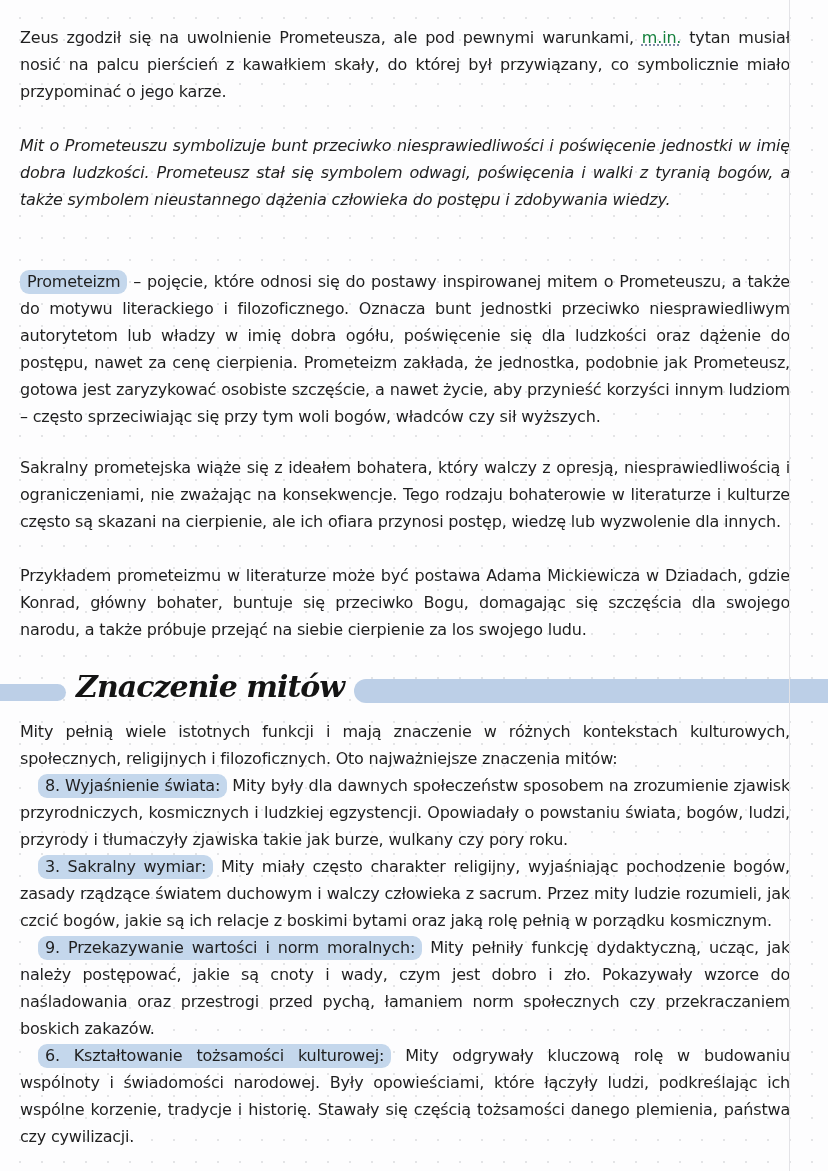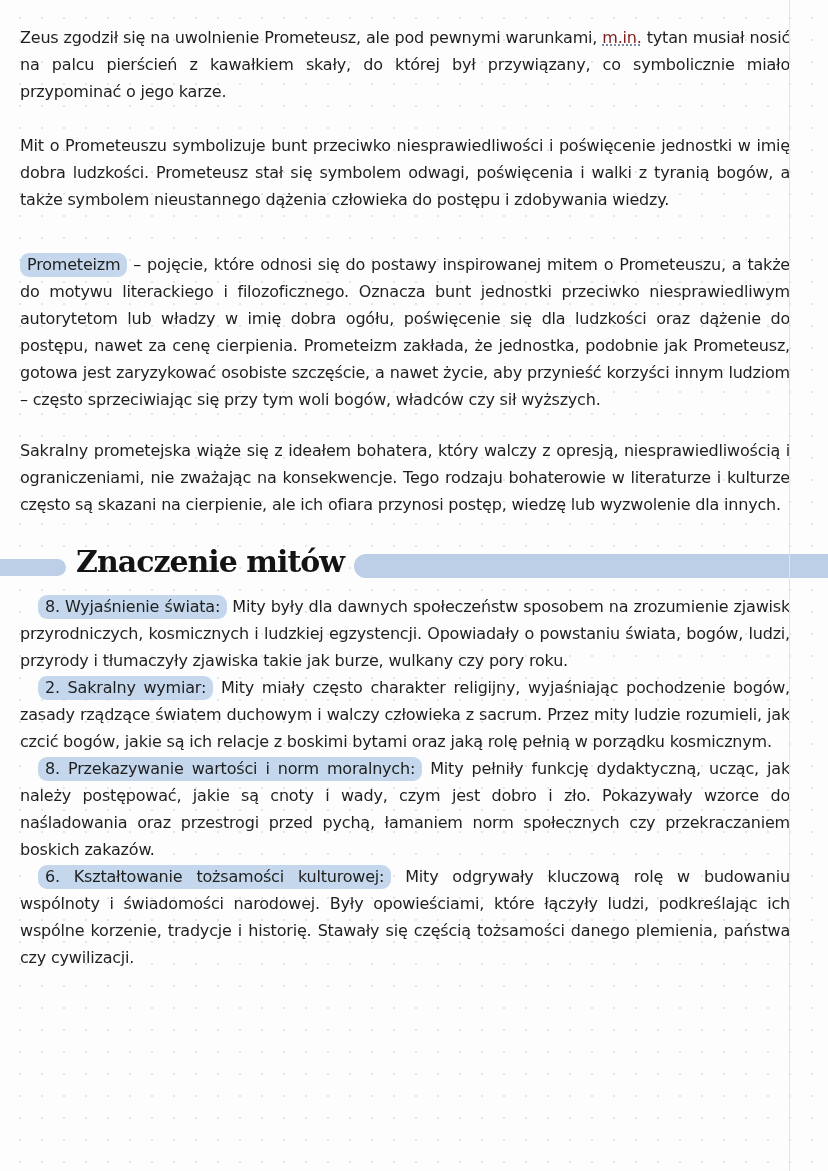--- a/index.html
+++ b/index.html
@@ -29,35 +29,35 @@
     width: 1px;
     background: #e3e3e7;
   }
   p.body-text {
     margin: 0 0 27px 0;
     font-size: 16px;
     line-height: 27px;
     text-align: justify;
     letter-spacing: -0.2px;
   }
-  p.gap-lg { margin-bottom: 38px; }
+  p.gap-lg { margin-bottom: 55px; font-style: italic; }
   p.gap-md { margin-bottom: 24px; }
   .hl {
     background: #c4d7ec;
     border-radius: 9px;
     padding: 2px 7px 3px 7px;
     box-decoration-break: clone;
     -webkit-box-decoration-break: clone;
   }
   .dotted-underline {
     text-decoration-line: underline;
     text-decoration-style: dotted;
     text-decoration-thickness: 2px;
     text-decoration-color: #7d8aa6;
-    color: #7f1d1d;
+    color: #15803d;
   }
   .section-heading {
     display: flex;
     align-items: center;
     margin: 0 -38px 10px -20px; 
     height: 38px;
   }
   .ribbon-left {
     width: 66px;
     height: 17px;
@@ -67,55 +67,58 @@
   }
   .ribbon-right {
     flex: 1;
     height: 24px;
     background: #bccfe7;
     border-radius: 12px 0 0 12px;
     margin-top: 3px;
   }
   .heading-text {
     font-family: "DejaVu Serif", "Liberation Serif", serif;
+    font-style: italic;
     font-weight: bold;
     font-size: 30px;
     letter-spacing: -1px;
     margin: 0 10px 0 10px;
     transform: translateY(-3px);
     white-space: nowrap;
     color: #141414;
   }
   .items p.body-text { margin-bottom: 0; }
   .items p.item { text-indent: 18px; }
 </style>
 </head>
 <body>
 
 <div class="page">
   <div class="page-edge"></div>
 
-  <p class="body-text"><span>Zeus zgodził się na uwolnienie Prometeusz, ale pod pewnymi warunkami, </span><span class="dotted-underline">m.in.</span><span> tytan musiał nosić na palcu pierścień z kawałkiem skały, do której był przywiązany, co symbolicznie miało przypominać o jego karze.</span></p>
+  <p class="body-text"><span>Zeus zgodził się na uwolnienie Prometeusza, ale pod pewnymi warunkami, </span><span class="dotted-underline">m.in.</span><span> tytan musiał nosić na palcu pierścień z kawałkiem skały, do której był przywiązany, co symbolicznie miało przypominać o jego karze.</span></p>
 
   <p class="body-text gap-lg">Mit o Prometeuszu symbolizuje bunt przeciwko niesprawiedliwości i poświęcenie jednostki w imię dobra ludzkości. Prometeusz stał się symbolem odwagi, poświęcenia i walki z tyranią bogów, a także symbolem nieustannego dążenia człowieka do postępu i zdobywania wiedzy.</p>
 
   <p class="body-text gap-md"><span class="hl">Prometeizm</span><span> – pojęcie, które odnosi się do postawy inspirowanej mitem o Prometeuszu, a także do motywu literackiego i filozoficznego. Oznacza bunt jednostki przeciwko niesprawiedliwym autorytetom lub władzy w imię dobra ogółu, poświęcenie się dla ludzkości oraz dążenie do postępu, nawet za cenę cierpienia. Prometeizm zakłada, że jednostka, podobnie jak Prometeusz, gotowa jest zaryzykować osobiste szczęście, a nawet życie, aby przynieść korzyści innym ludziom – często sprzeciwiając się przy tym woli bogów, władców czy sił wyższych.</span></p>
 
   <p class="body-text">Sakralny prometejska wiąże się z ideałem bohatera, który walczy z opresją, niesprawiedliwością i ograniczeniami, nie zważając na konsekwencje. Tego rodzaju bohaterowie w literaturze i kulturze często są skazani na cierpienie, ale ich ofiara przynosi postęp, wiedzę lub wyzwolenie dla innych.</p>
 
+  <p class="body-text">Przykładem prometeizmu w literaturze może być postawa Adama Mickiewicza w Dziadach, gdzie Konrad, główny bohater, buntuje się przeciwko Bogu, domagając się szczęścia dla swojego narodu, a także próbuje przejąć na siebie cierpienie za los swojego ludu.</p>
 
   <div class="section-heading">
     <div class="ribbon-left"></div>
     <div class="heading-text">Znaczenie mitów</div>
     <div class="ribbon-right"></div>
   </div>
 
   <div class="items">
+    <p class="body-text">Mity pełnią wiele istotnych funkcji i mają znaczenie w różnych kontekstach kulturowych, społecznych, religijnych i filozoficznych. Oto najważniejsze znaczenia mitów:</p>
 
     <p class="body-text item"><span class="hl">8. Wyjaśnienie świata:</span><span> Mity były dla dawnych społeczeństw sposobem na zrozumienie zjawisk przyrodniczych, kosmicznych i ludzkiej egzystencji. Opowiadały o powstaniu świata, bogów, ludzi, przyrody i tłumaczyły zjawiska takie jak burze, wulkany czy pory roku.</span></p>
 
-    <p class="body-text item"><span class="hl">2. Sakralny wymiar:</span><span> Mity miały często charakter religijny, wyjaśniając pochodzenie bogów, zasady rządzące światem duchowym i walczy człowieka z sacrum. Przez mity ludzie rozumieli, jak czcić bogów, jakie są ich relacje z boskimi bytami oraz jaką rolę pełnią w porządku kosmicznym.</span></p>
+    <p class="body-text item"><span class="hl">3. Sakralny wymiar:</span><span> Mity miały często charakter religijny, wyjaśniając pochodzenie bogów, zasady rządzące światem duchowym i walczy człowieka z sacrum. Przez mity ludzie rozumieli, jak czcić bogów, jakie są ich relacje z boskimi bytami oraz jaką rolę pełnią w porządku kosmicznym.</span></p>
 
-    <p class="body-text item"><span class="hl">8. Przekazywanie wartości i norm moralnych:</span><span> Mity pełniły funkcję dydaktyczną, ucząc, jak należy postępować, jakie są cnoty i wady, czym jest dobro i zło. Pokazywały wzorce do naśladowania oraz przestrogi przed pychą, łamaniem norm społecznych czy przekraczaniem boskich zakazów.</span></p>
+    <p class="body-text item"><span class="hl">9. Przekazywanie wartości i norm moralnych:</span><span> Mity pełniły funkcję dydaktyczną, ucząc, jak należy postępować, jakie są cnoty i wady, czym jest dobro i zło. Pokazywały wzorce do naśladowania oraz przestrogi przed pychą, łamaniem norm społecznych czy przekraczaniem boskich zakazów.</span></p>
 
     <p class="body-text item"><span class="hl">6. Kształtowanie tożsamości kulturowej:</span><span> Mity odgrywały kluczową rolę w budowaniu wspólnoty i świadomości narodowej. Były opowieściami, które łączyły ludzi, podkreślając ich wspólne korzenie, tradycje i historię. Stawały się częścią tożsamości danego plemienia, państwa czy cywilizacji.</span></p>
   </div>
 </div>
 
 </body></html>

